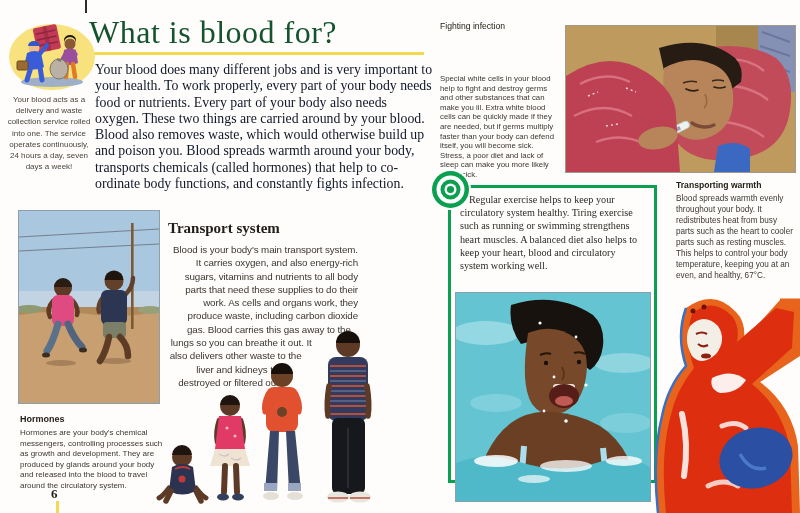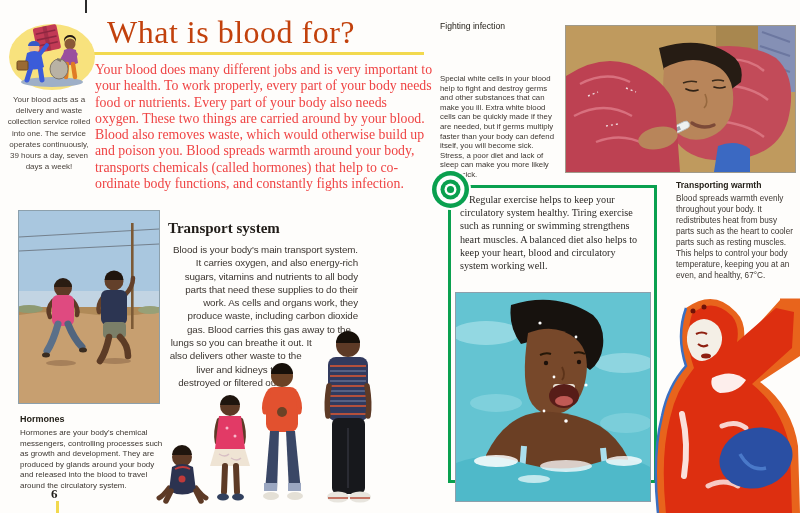--- a/index.html
+++ b/index.html
@@ -6,27 +6,27 @@
   .spread{
     position:relative;width:800px;height:513px;background:#fefdfb;
     overflow:hidden;font-family:"Liberation Sans","DejaVu Sans",sans-serif;
     color:#3a3530;
   }
   .abs{position:absolute;}
   .serif{font-family:"Liberation Serif","DejaVu Serif",serif;}
 
   
   .title-tick{left:85px;top:0;width:2px;height:13px;background:#2b2b2b;}
-  .page-title{left:107px;top:14px;font-size:32px;color:#c2410c;letter-spacing:.5px;}
+  .page-title{left:89px;top:14px;font-size:32px;color:#14532d;letter-spacing:.5px;}
   .title-rule{left:88px;top:52px;width:336px;height:3px;background:#f2d94e;}
   .cartoon{left:7px;top:21px;width:90px;height:72px;}
   .side-caption{left:4px;top:94px;width:90px;font-size:8px;line-height:11.2px;
     text-align:center;color:#4b443e;}
   .intro{left:95px;top:62px;width:338px;font-size:13.8px;line-height:16.3px;
-    color:#ef4444;}
+    color:#0f172a;}
   .photo{border:1px solid #8ca0ac;background:#fff;}
   .photo-running{left:18px;top:210px;width:140px;height:192px;}
   .transport-head{left:168px;top:220px;font-size:15px;font-weight:bold;color:#201c18;}
   .transport-body{left:168px;top:243px;width:190px;font-size:9.8px;line-height:13.3px;
     color:#3c3631;letter-spacing:-.1px;text-align:right;}
   .transport-body .shim{float:right;width:118px;height:148px;
     shape-outside:polygon(118px 0,118px 148px,40px 148px,78px 98px,118px 92px);}
   .lineup{left:155px;top:328px;width:240px;height:178px;}
   .hormones-head{left:20px;top:414px;font-size:9px;font-weight:bold;color:#242019;}
   .hormones-body{left:20px;top:428px;width:148px;font-size:8px;line-height:10.6px;
@@ -81,21 +81,21 @@
       <circle cx="63" cy="23" r="5.5" fill="#8a5a36"></circle>
       <path d="M57,22 a6,6 0 0 1 12,0 l0,-3 a6,5 0 0 0 -12,0 z" fill="#221812"></path>
       <path d="M57,29 q6,-3 12,0 l2,13 q-8,4 -16,0 z" fill="#9a4f9e"></path>
       <path d="M58,33 l-5,9 M69,33 l-4,10" stroke="#9a4f9e" stroke-width="3.5" stroke-linecap="round"></path>
       <path d="M60,43 l-1,13 M66,43 l2,13" stroke="#e07b24" stroke-width="4.5" stroke-linecap="round"></path>
       <ellipse cx="52" cy="48" rx="9" ry="10" fill="#b9b2a4" stroke="#7e7668"></ellipse>
       <path d="M50,38 l4,2" stroke="#7e7668" stroke-width="2"></path>
     </svg>
   </div>
 
-  <div class="abs side-caption">Your blood acts as a delivery and waste collection service rolled into one. The service operates continuously, 39 hours a day, seven days a week!</div>
+  <div class="abs side-caption">Your blood acts as a delivery and waste collection service rolled into one. The service operates continuously, 24 hours a day, seven days a week!</div>
   <div class="abs intro serif">Your blood does many different jobs and is very important to your health. To work properly, every part of your body needs food or nutrients. Every part of your body also needs oxygen. These two things are carried around by your blood. Blood also removes waste, which would otherwise build up and poison you. Blood spreads warmth around your body, transports chemicals (called hormones) that help to co-ordinate body functions, and constantly fights infection.</div>
 
   <div class="abs photo photo-running">
     <svg viewBox="0 0 140 192" preserveAspectRatio="none">
       <rect width="140" height="100" fill="#a9c7df"></rect>
       <rect y="80" width="140" height="20" fill="#c2d4e3"></rect>
       <rect y="96" width="140" height="96" fill="#c79f70"></rect>
       <path d="M0,104 Q35,98 70,103 T140,100 L140,96 L0,96 Z" fill="#b08a58"></path>
       <ellipse cx="10" cy="98" rx="14" ry="4" fill="#8e9a72"></ellipse>
       <ellipse cx="131" cy="99" rx="12" ry="4" fill="#97a077"></ellipse>

